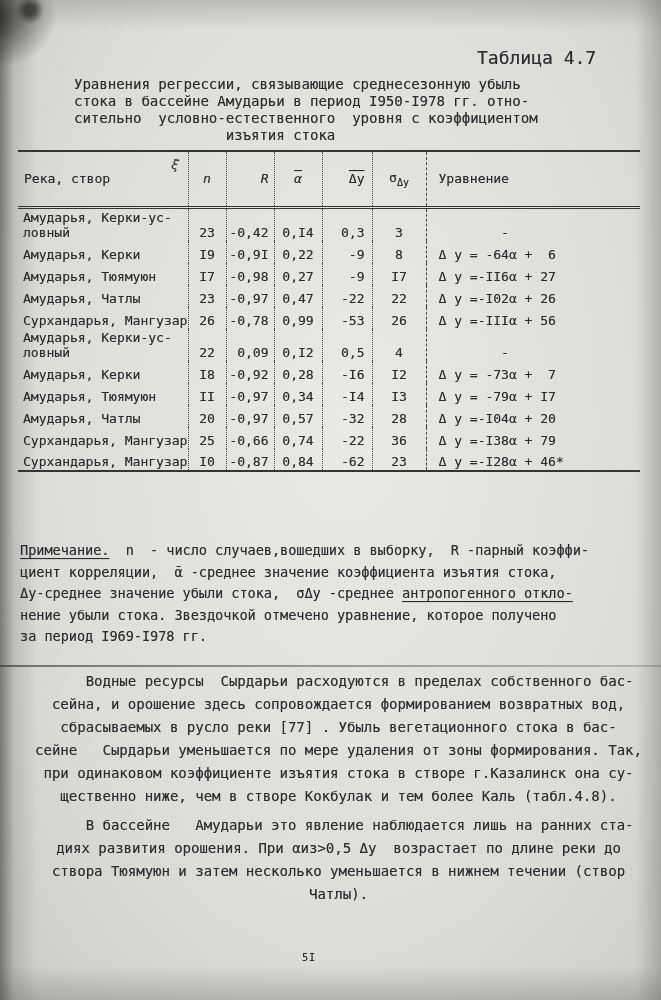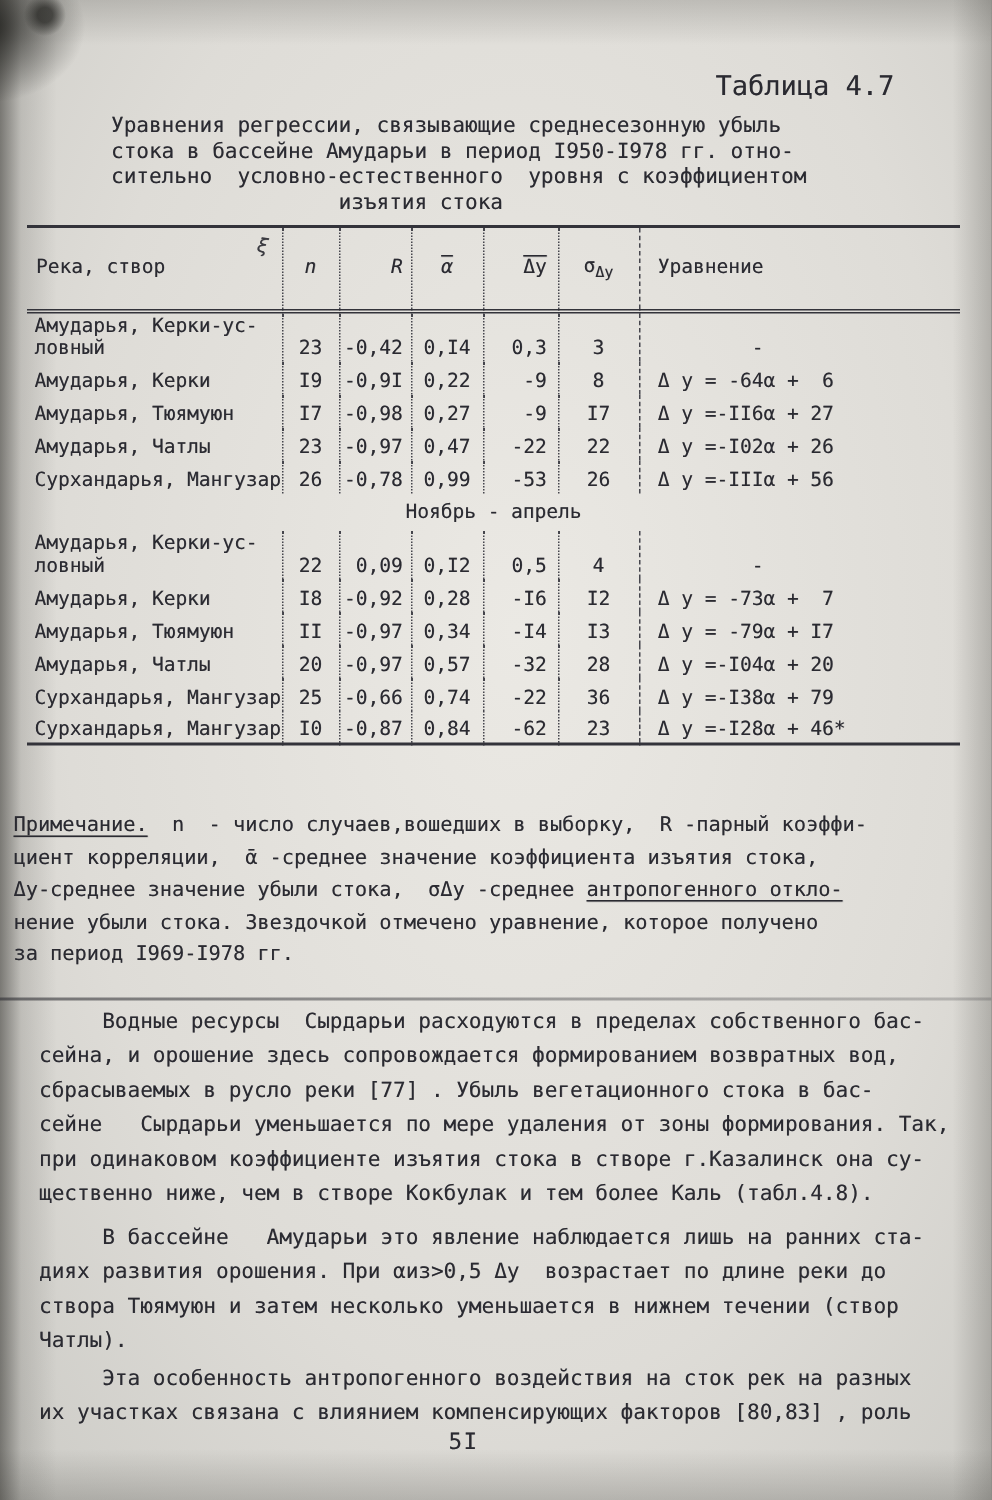--- a/index.html
+++ b/index.html
@@ -33,29 +33,29 @@
   .reg .col4 { width:50px;  text-align:right; padding-right:7px; border-left:1px dotted #45454c; }
   .reg .col5 { width:54px;  text-align:center; border-left:1px dotted #45454c; }
   .reg .col6 { text-align:left; padding-left:12px; white-space:pre; border-left:1px dashed #45454c;margin-top:37px; }
   .reg thead tr { border-bottom:3px double #33333a; }
   .reg th.col0 { text-align:left; padding-left:6px; }
   .reg td.section-title { text-align:center; height:25px; vertical-align:middle; border:none; white-space:pre; }
   .ov { text-decoration:overline; }
   .it { font-style:italic; }
   sub { font-size:10px; }
 
-  .note { position:absolute; top:540px; left:9px; width:625px; font-size:13.5px; line-height:21.6px; white-space:pre; }
+  .note { position:absolute; top:540px; left:20px; width:625px; font-size:13.5px; line-height:21.6px; white-space:pre; }
   .u { text-decoration:underline; text-underline-offset:3px; }
   .divider { position:absolute; top:665px; left:0; width:661px; height:2px;
     background:linear-gradient(90deg, rgba(45,45,50,.6), rgba(45,45,50,.22)); }
-  .para { position:absolute; left:26px; width:625px; font-size:14px; line-height:23px; white-space:pre; }
+  .para { position:absolute; left:26px; width:625px; font-size:14px; line-height:23px; white-space:pre;text-align:center; }
   .p1 { top:670px; }
   .p2 { top:814px; }
   .p3 { top:908px; }
-  .pageno { position:absolute; top:952px; left:0; width:618px; text-align:center; font-size:15px; letter-spacing:1px; }
+  .pageno { position:absolute; top:952px; left:0; width:618px; text-align:center; font-size:10px; letter-spacing:1px; }
 </style>
 </head>
 <body>
 
 <div class="page">
   <div class="tbl-label">Таблица 4.7</div>
   <div class="caption">Уравнения регрессии, связывающие среднесезонную убыль
 стока в бассейне Амударьи в период I950-I978 гг. отно-
 сительно  условно-естественного  уровня с коэффициентом
                   изъятия стока</div>
@@ -114,23 +114,20 @@
         <tr>
           <td class="col0">Сурхандарья, Мангузар</td>
           <td class="col1">26</td>
           <td class="col2">-0,78</td>
           <td class="col3">0,99</td>
           <td class="col4">-53</td>
           <td class="col5">26</td>
           <td class="col6">Δ у =-IIIα + 56</td>
         </tr>
         <tr>
-          <td colspan="7" class="section-title">Ноябрь - апрель</td>
-        </tr>
-        <tr>
           <td class="col0">Амударья, Керки-ус-
 ловный</td>
           <td class="col1">22</td>
           <td class="col2">0,09</td>
           <td class="col3">0,I2</td>
           <td class="col4">0,5</td>
           <td class="col5">4</td>
           <td class="col6">        -</td>
         </tr>
         <tr>
@@ -192,17 +189,15 @@
   <div class="para p1">     Водные ресурсы  Сырдарьи расходуются в пределах собственного бас-
 сейна, и орошение здесь сопровождается формированием возвратных вод,
 сбрасываемых в русло реки [77] . Убыль вегетационного стока в бас-
 сейне   Сырдарьи уменьшается по мере удаления от зоны формирования. Так,
 при одинаковом коэффициенте изъятия стока в створе г.Казалинск она су-
 щественно ниже, чем в створе Кокбулак и тем более Каль (табл.4.8).</div>
   <div class="para p2">     В бассейне   Амударьи это явление наблюдается лишь на ранних ста-
 диях развития орошения. При αиз&gt;0,5 Δу  возрастает по длине реки до
 створа Тюямуюн и затем несколько уменьшается в нижнем течении (створ
 Чатлы).</div>
-  <div class="para p3">     Эта особенность антропогенного воздействия на сток рек на разных
-их участках связана с влиянием компенсирующих факторов [80,83] , роль</div>
 
   <div class="pageno">5I</div>
 </div>
 
 </body></html>

